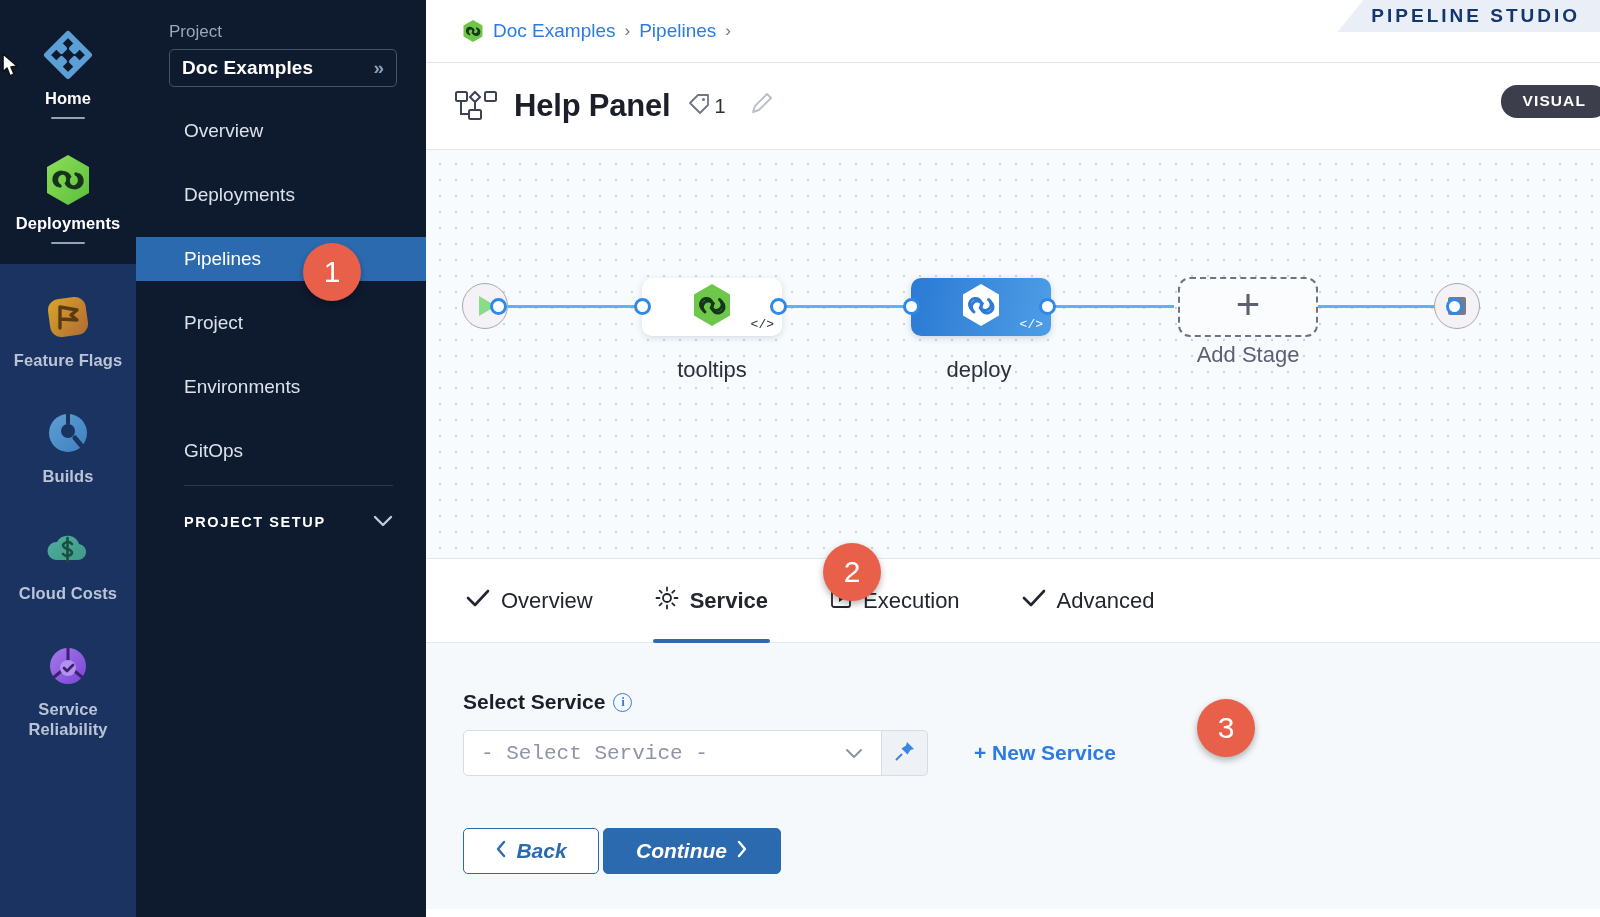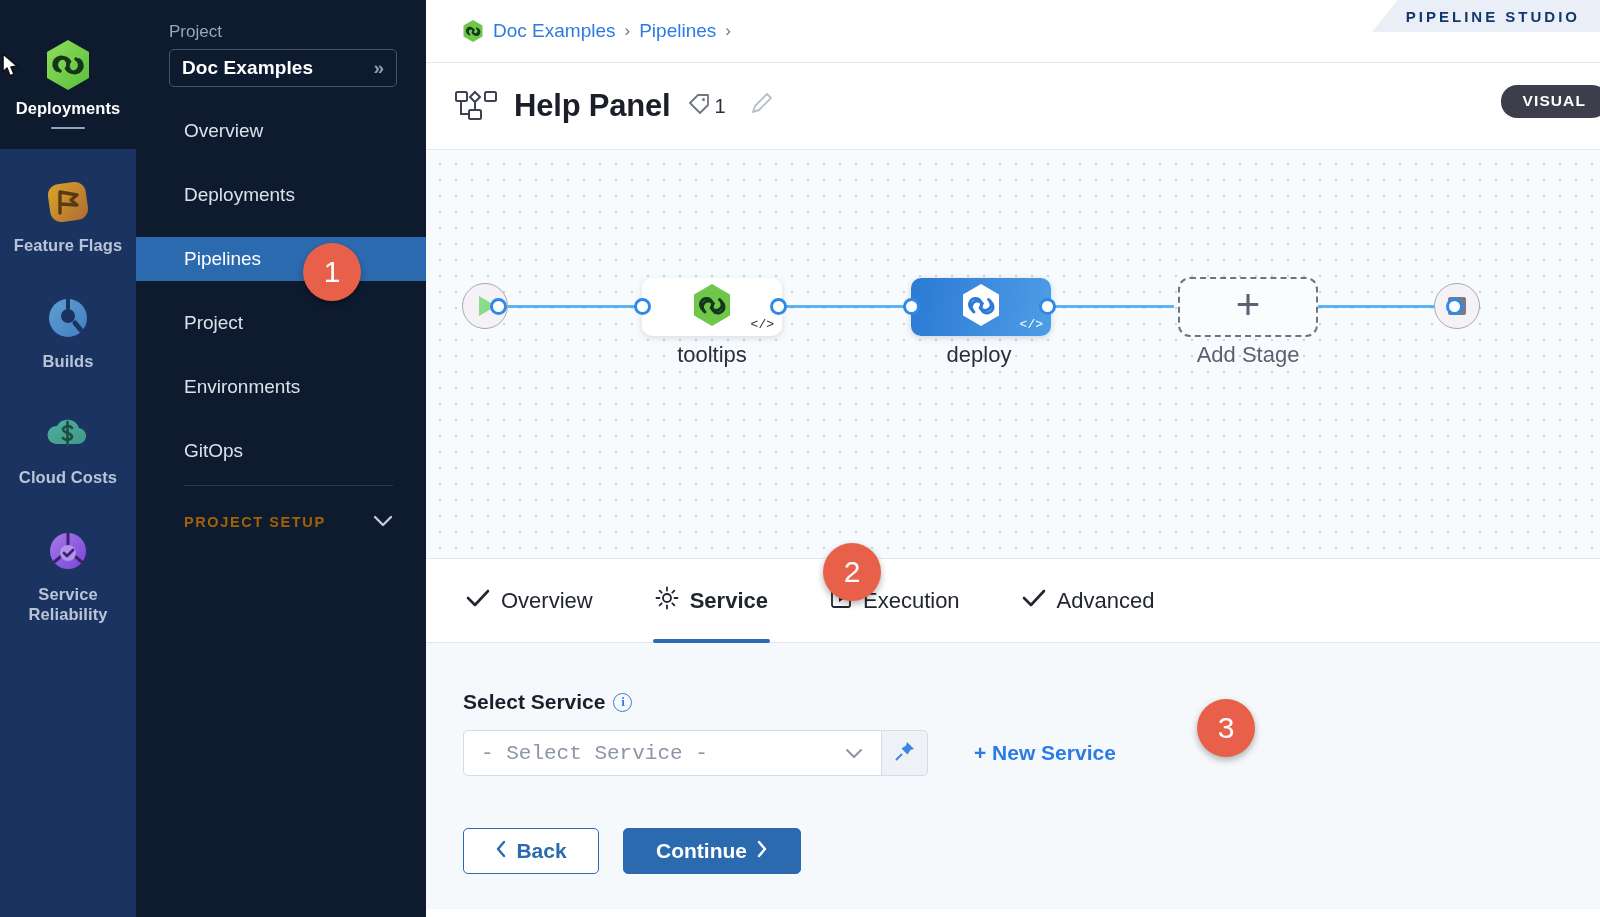--- a/index.html
+++ b/index.html
@@ -55,40 +55,40 @@
   .nav-item {
     height: 44px; display: flex; align-items: center;
     padding-left: 48px; color: #dbe2ec; font-size: 19px;
     cursor: pointer; margin-bottom: 20px;
   }
   .nav-item.active { background: #2c6ab0; color: #fff; font-weight: 400; }
   .nav-divider { height: 1px; background: #2b3950; margin: 12px 33px 0 48px; }
   .nav-setup {
     margin-top: 27px; padding-left: 48px; padding-right: 33px;
     display: flex; align-items: center; justify-content: space-between;
-    color: #a16207; font-size: 14.5px; font-weight: 700; letter-spacing: 1.6px;
+    color: #ffffff; font-size: 14.5px; font-weight: 700; letter-spacing: 1.6px;
     cursor: pointer;
   }
   .nav-setup-chev { font-size: 16px; color:#c2cbd9; }
 
   
   .main { flex: 1 1 auto; height: 917px; background: #ffffff; position: relative; overflow: hidden; }
 
   .breadcrumb-bar {
     height: 62px; display: flex; align-items: center; padding-left: 36px;
     background: #fff; position: relative;
   }
   .bc-hex { width: 22px; height: 24px; margin-right: 9px; }
   .bc-link { color: #2c7be5; font-size: 19px; cursor: pointer; }
   .bc-sep { color: #6a7585; font-size: 17px; margin: 0 9px; }
 
   .ribbon {
     position: absolute; top: 0; right: 0; height: 32px;
     background: #e9eef7; color: #14366e;
-    font-size: 15px; font-weight: 700; letter-spacing: 3px;
+    font-size: 19px; font-weight: 700; letter-spacing: 3px;
     display: flex; align-items: center; padding: 0 20px 0 34px;
     clip-path: polygon(26px 0, 100% 0, 100% 100%, 0 100%);
   }
 
   .title-bar {
     height: 88px; border-top: 1px solid #e3e7ee; border-bottom: 1px solid #e3e7ee;
     display: flex; align-items: center; padding-left: 28px; background: #fff;
     position: relative;
   }
   .title-ico { width: 46px; height: 34px; margin-right: 14px; }
@@ -137,21 +137,21 @@
   }
   .stage.white { background: #ffffff; box-shadow: 0 2px 7px rgba(40,60,90,.16); }
   .stage.blue { background: linear-gradient(100deg,#2b7ad4,#4d9de6); box-shadow: 0 2px 7px rgba(40,60,90,.20); }
   .stage .code-glyph {
     position: absolute; right: 8px; bottom: 4px; font-size: 13px;
     font-family: "Liberation Mono", monospace;
   }
   .stage.white .code-glyph { color: #2b2f3a; }
   .stage.blue .code-glyph { color: #ffffff; }
   .stage-label {
-    position: absolute; top: 192px; width: 200px; text-align: center;
+    position: absolute; top: 207px; width: 200px; text-align: center;
     font-size: 22px; color: #2b2f3a; z-index: 2;
   }
   .addstage {
     position: absolute; top: 127px; width: 140px; height: 60px;
     border: 2.5px dashed #6f7282; border-radius: 12px; background: #fbfcfe;
     display: flex; align-items: center; justify-content: center; cursor: pointer; z-index:2;
   }
   .plus { font-size: 42px; color: #5c6070; font-weight: 300; line-height: 1; margin-top:-4px;}
 
   
@@ -188,21 +188,21 @@
   .select-value { color: #8b95a5; font-size: 21px; font-family: Liberation Mono, monospace; }
   .select-caret { color: #8b95a5; font-size: 19px; }
   .pin-box {
     width: 46px; height: 46px; background: #eef1f6; border: 1px solid #d6dce6;
     border-left: none; border-radius: 0 5px 5px 0;
     display: flex; align-items: center; justify-content: center; cursor: pointer;
   }
   .new-service {
     margin-left: 46px; color: #2c7be5; font-size: 21px; font-weight: 700; cursor: pointer;
   }
-  .btn-row { display: flex; gap: 24px; margin-top: 52px; }
+  .btn-row { display: flex; gap: 4px; margin-top: 52px; font-style: italic; }
   .btn {
     height: 46px; border-radius: 5px; display: flex; align-items: center;
     justify-content: center; gap: 9px; font-size: 21px; font-weight: 700; cursor: pointer;
   }
   .btn-back { width: 136px; background: #fff; border: 1px solid #2c6ab0; color: #2c6ab0; }
   .btn-continue { width: 178px; background: #2c6ab0; border: 1px solid #2c6ab0; color: #fff; }
 
   
   .callout {
     position: absolute; width: 58px; height: 58px; border-radius: 50%;
@@ -216,20 +216,33 @@
   .cursor { position: absolute; left: 0px; top: 52px; z-index: 90; }
 </style>
 </head>
 <body>
 
 <div class="app">
 
   <div class="rail">
 
     <div class="rail-top">
+      <div class="rail-item active">
+        <span class="rail-ico">
+          <svg width="50" height="50" viewBox="0 0 50 50">
+            <path d="M25 4 L46 25 L25 46 L4 25 Z" fill="none" stroke="#5c9fd6" stroke-width="6" stroke-linejoin="round"></path>
+            <rect x="14" y="14" width="9" height="9" rx="2" fill="#5c9fd6" transform="rotate(45 18.5 18.5)"></rect>
+            <rect x="27" y="14" width="9" height="9" rx="2" fill="#5c9fd6" transform="rotate(45 31.5 18.5)"></rect>
+            <rect x="14" y="27" width="9" height="9" rx="2" fill="#5c9fd6" transform="rotate(45 18.5 31.5)"></rect>
+            <rect x="27" y="27" width="9" height="9" rx="2" fill="#5c9fd6" transform="rotate(45 31.5 31.5)"></rect>
+          </svg>
+        </span>
+        <span class="rail-label">Home</span>
+        <span class="rail-underline"></span>
+      </div>
 
       <div class="rail-item active" style="padding-top:24px;">
         <span class="rail-ico">
           <svg width="50" height="54" viewBox="0 0 50 54">
             <defs>
                 <linearGradient id="gDep" x1="0" y1="0" x2="1" y2="1">
               <stop offset="0%" stop-color="#8ede5b"></stop>
                   <stop offset="100%" stop-color="#5bbf3a"></stop>
             </linearGradient>
               </defs>

